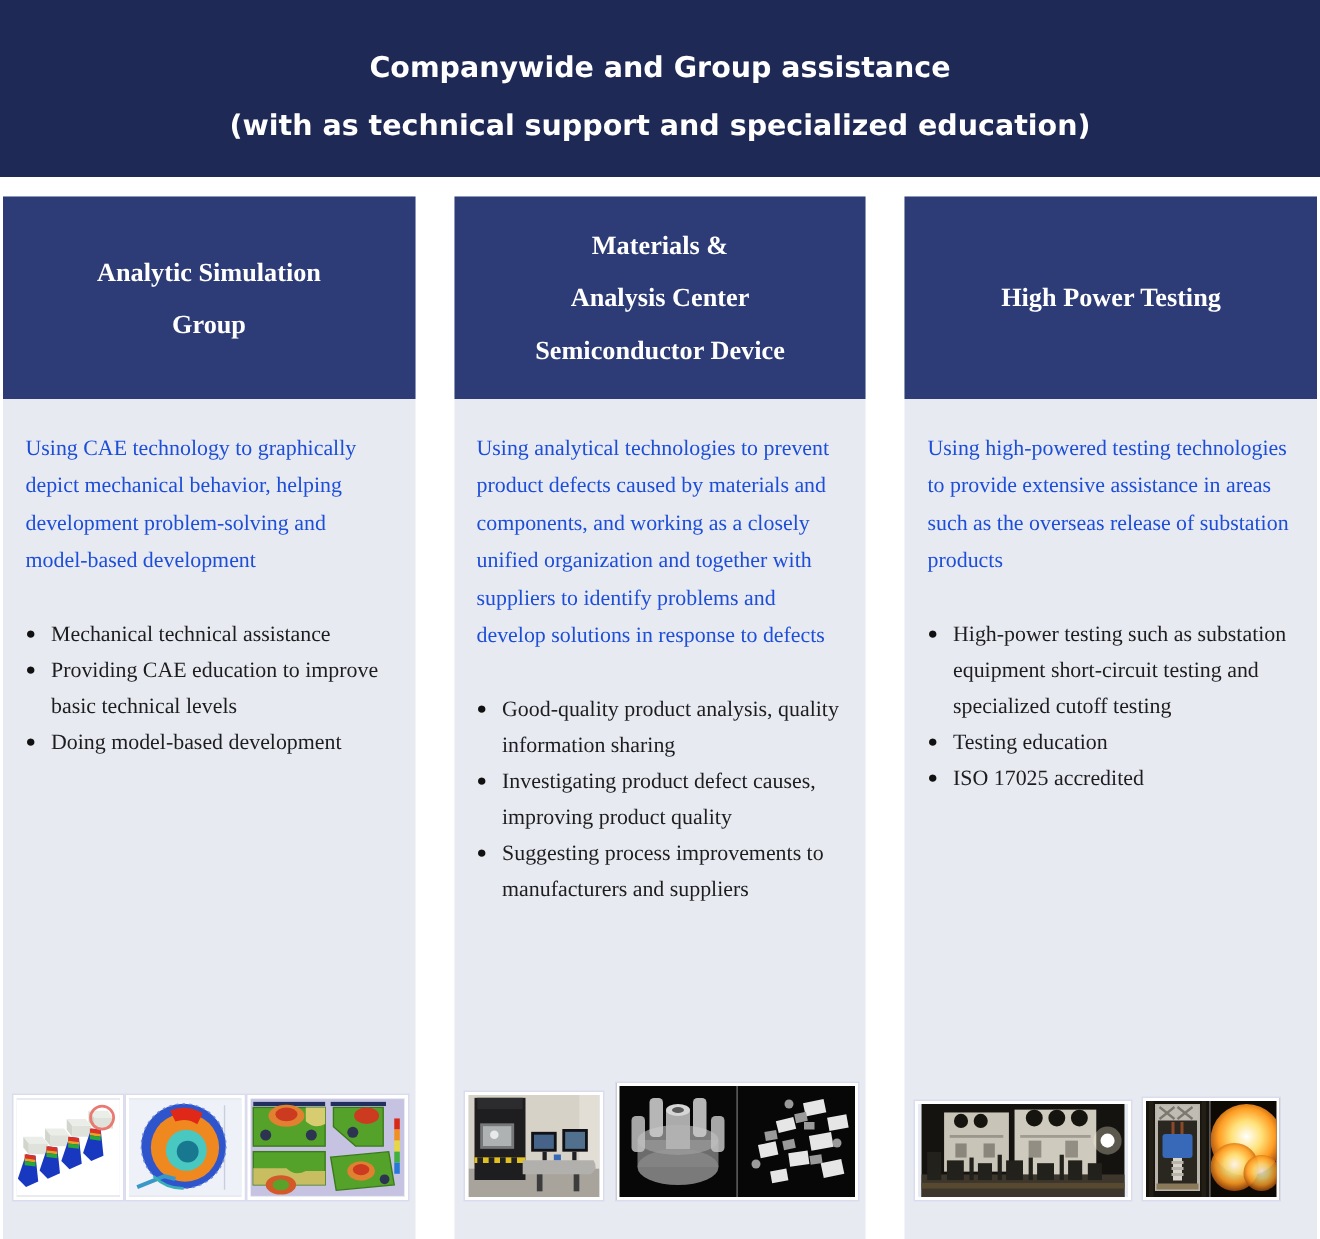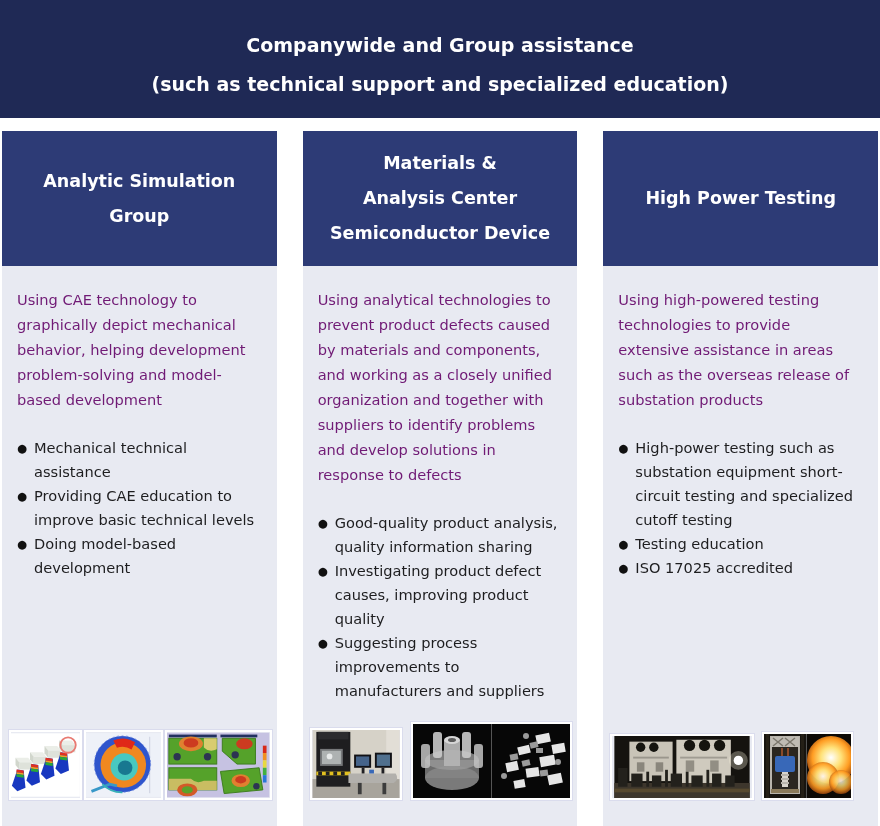--- a/index.html
+++ b/index.html
@@ -11,35 +11,35 @@
   }
   .page { width:880px; height:826px; position:relative; background:#ffffff; }
 
   .banner {
     height:118px; background:#1f2955; color:#ffffff;
     text-align:center; font-weight:bold; font-size:19px;
     padding-top:26px; line-height:39px;
   }
 
   .columns {
-    display:flex; gap:26px; margin:13px 2px 0; height:695px;
+    display:flex; gap:26px; margin:13px 2px 0; height:695px;font-family:Liberation Serif, serif;
   }
   .col {
     flex:1 1 0; background:#e8eaf2; display:flex; flex-direction:column;
     position:relative; min-width:0;
   }
   .col-header {
     height:135px; background:#2d3b76; color:#ffffff;
     font-weight:bold; font-size:17.5px; line-height:35px;
     display:flex; flex-direction:column; align-items:center; justify-content:center;
     text-align:center; flex:0 0 135px;
   }
   .col-body { flex:1 1 auto; padding:21px 15px 0; position:relative; }
   .desc {
-    margin:0; font-size:14.6px; line-height:25px; color:#701a75;
+    margin:0; font-size:14.6px; line-height:25px; color:#1d4ed8;
   }
   ul.bullets {
     list-style:none; margin:24px 0 0; padding:0;
     font-size:14.6px; line-height:24px; color:#1d1d1f;
   }
   ul.bullets li { display:flex; align-items:flex-start; }
   .dot { flex:0 0 17px; font-size:11.5px; line-height:24px; color:#111; }
 
   .thumbs {
     position:absolute; left:7px; right:5px; bottom:26px;
@@ -53,21 +53,21 @@
   .pair svg { display:block; }
   svg { display:block; }
 </style>
 </head>
 <body>
 
 <div class="page">
 
   <header class="banner">
     <div>Companywide and Group assistance</div>
-    <div>(such as technical support and specialized education)</div>
+    <div>(with as technical support and specialized education)</div>
   </header>
 
   <div class="columns">
 
     <section class="col">
       <div class="col-header">
         <div>Analytic Simulation</div>
         <div>Group</div>
       </div>
       <div class="col-body">

